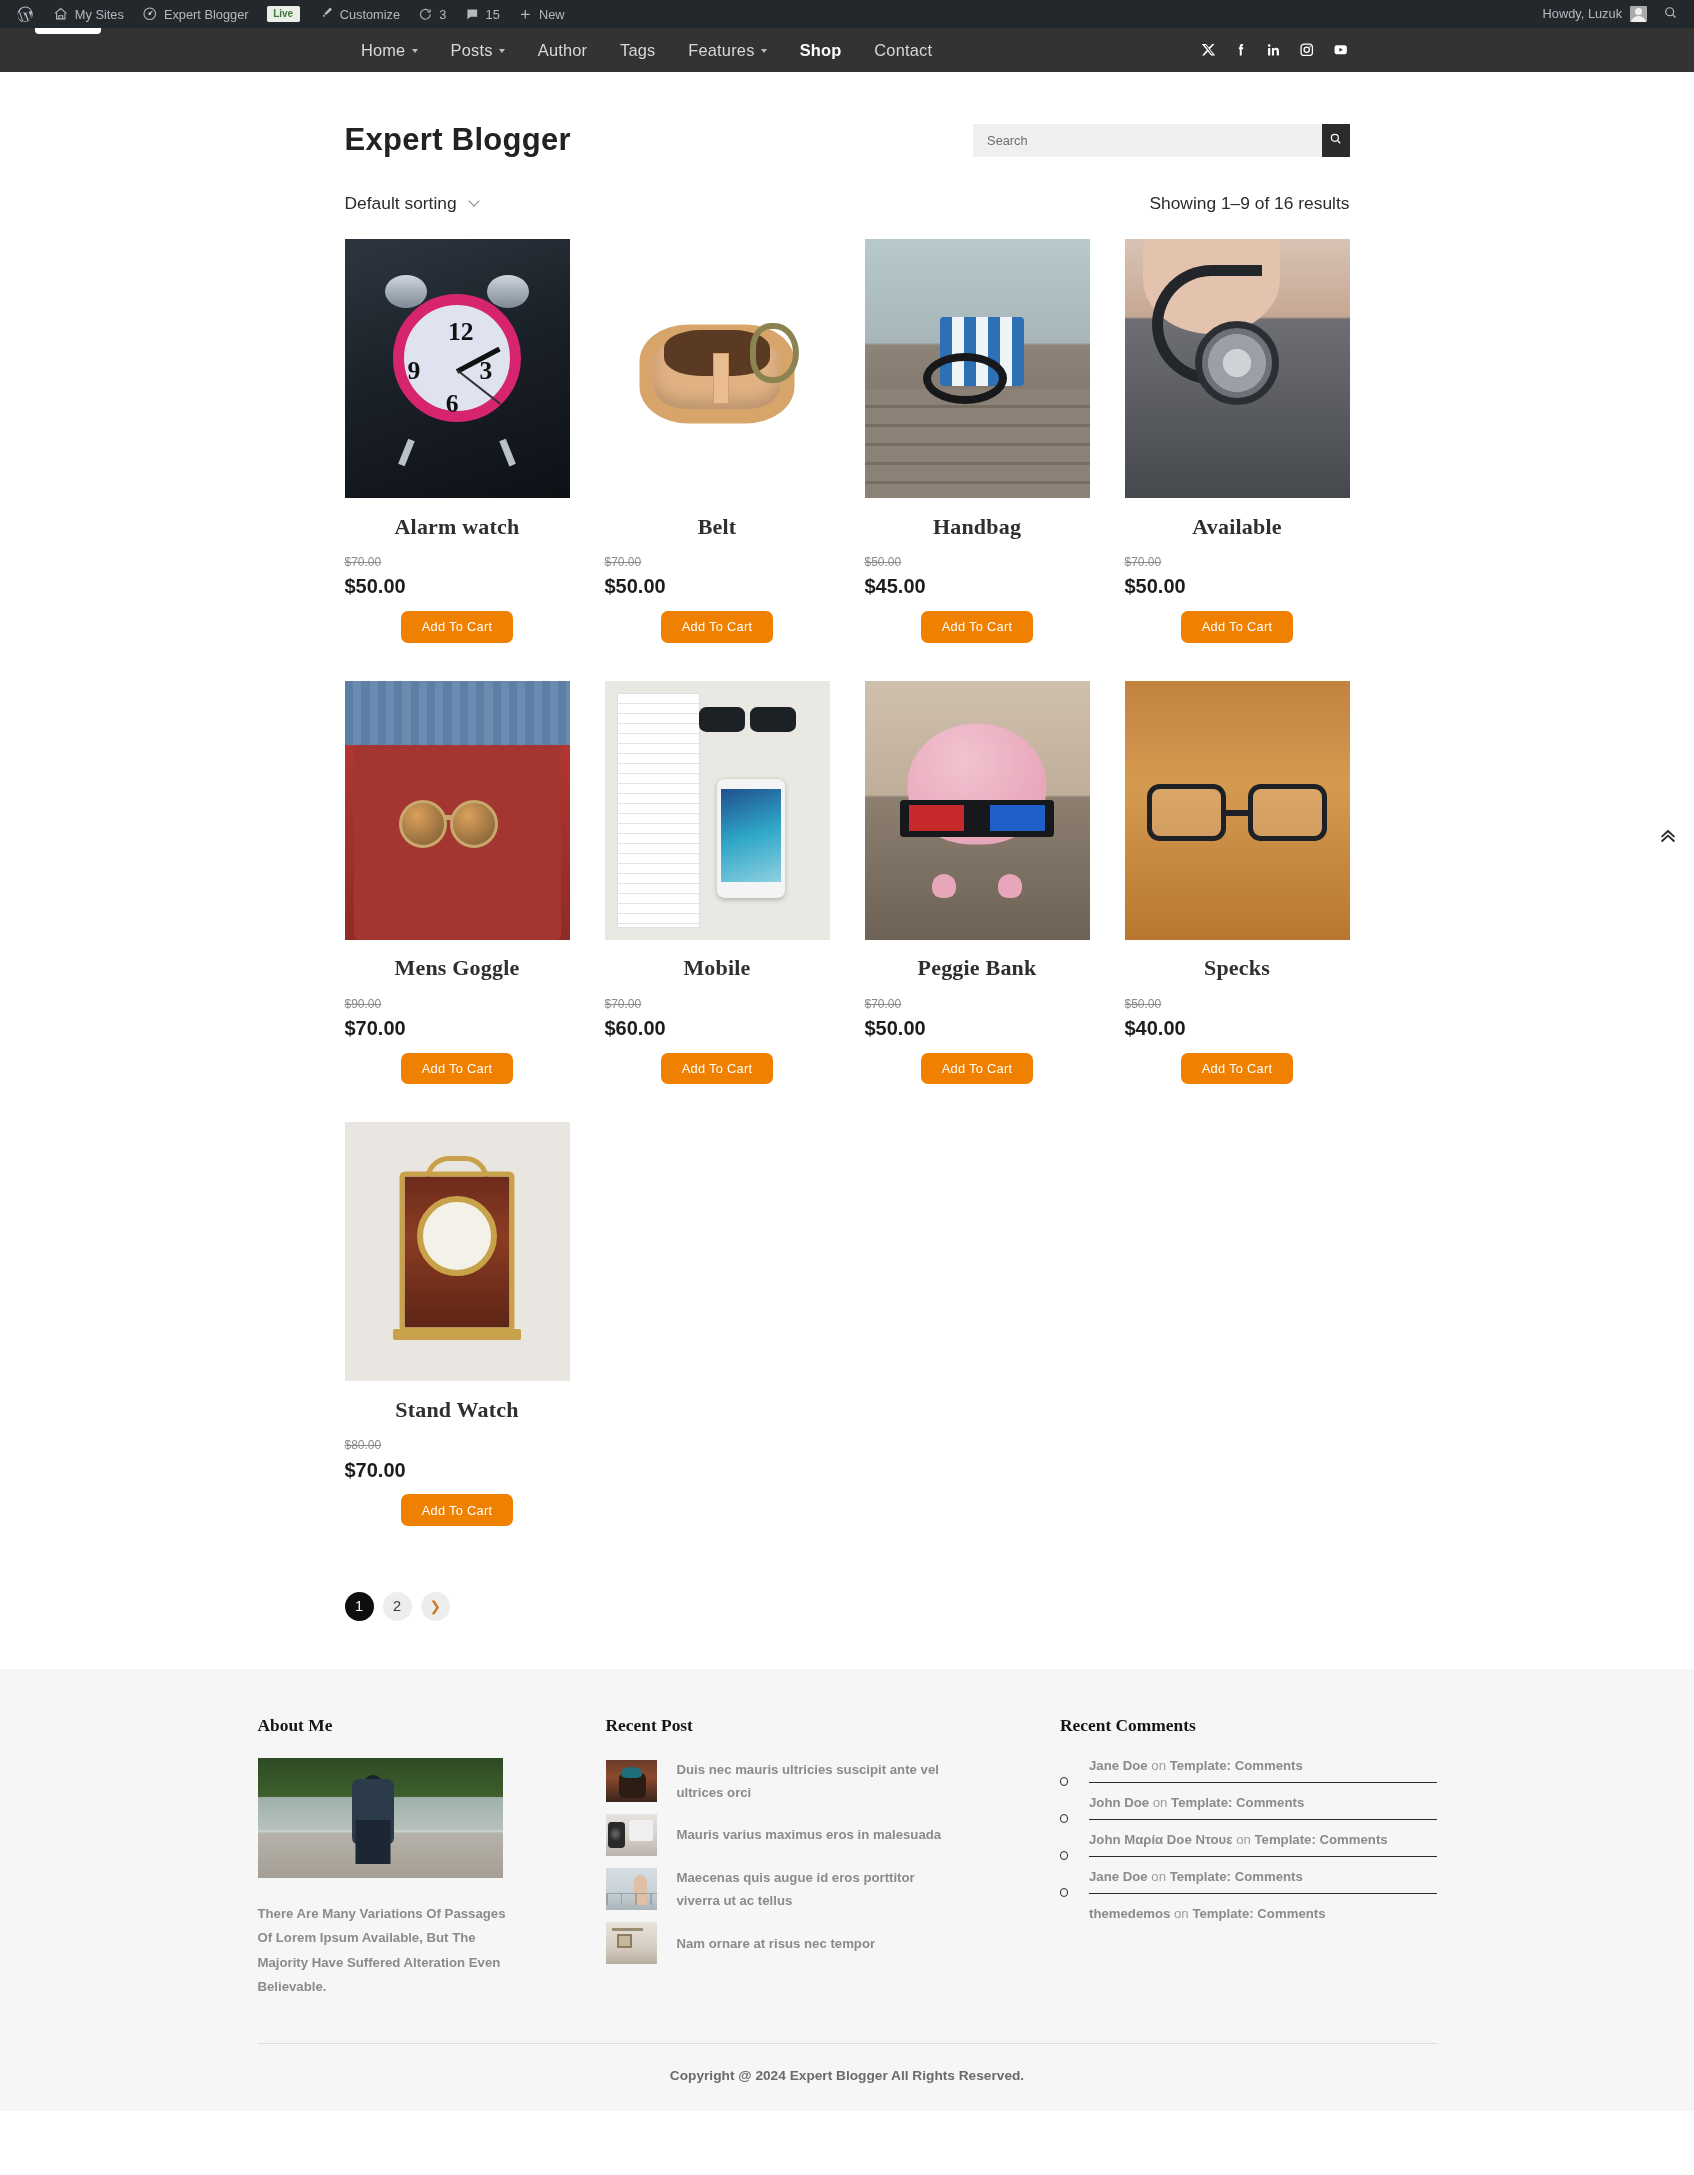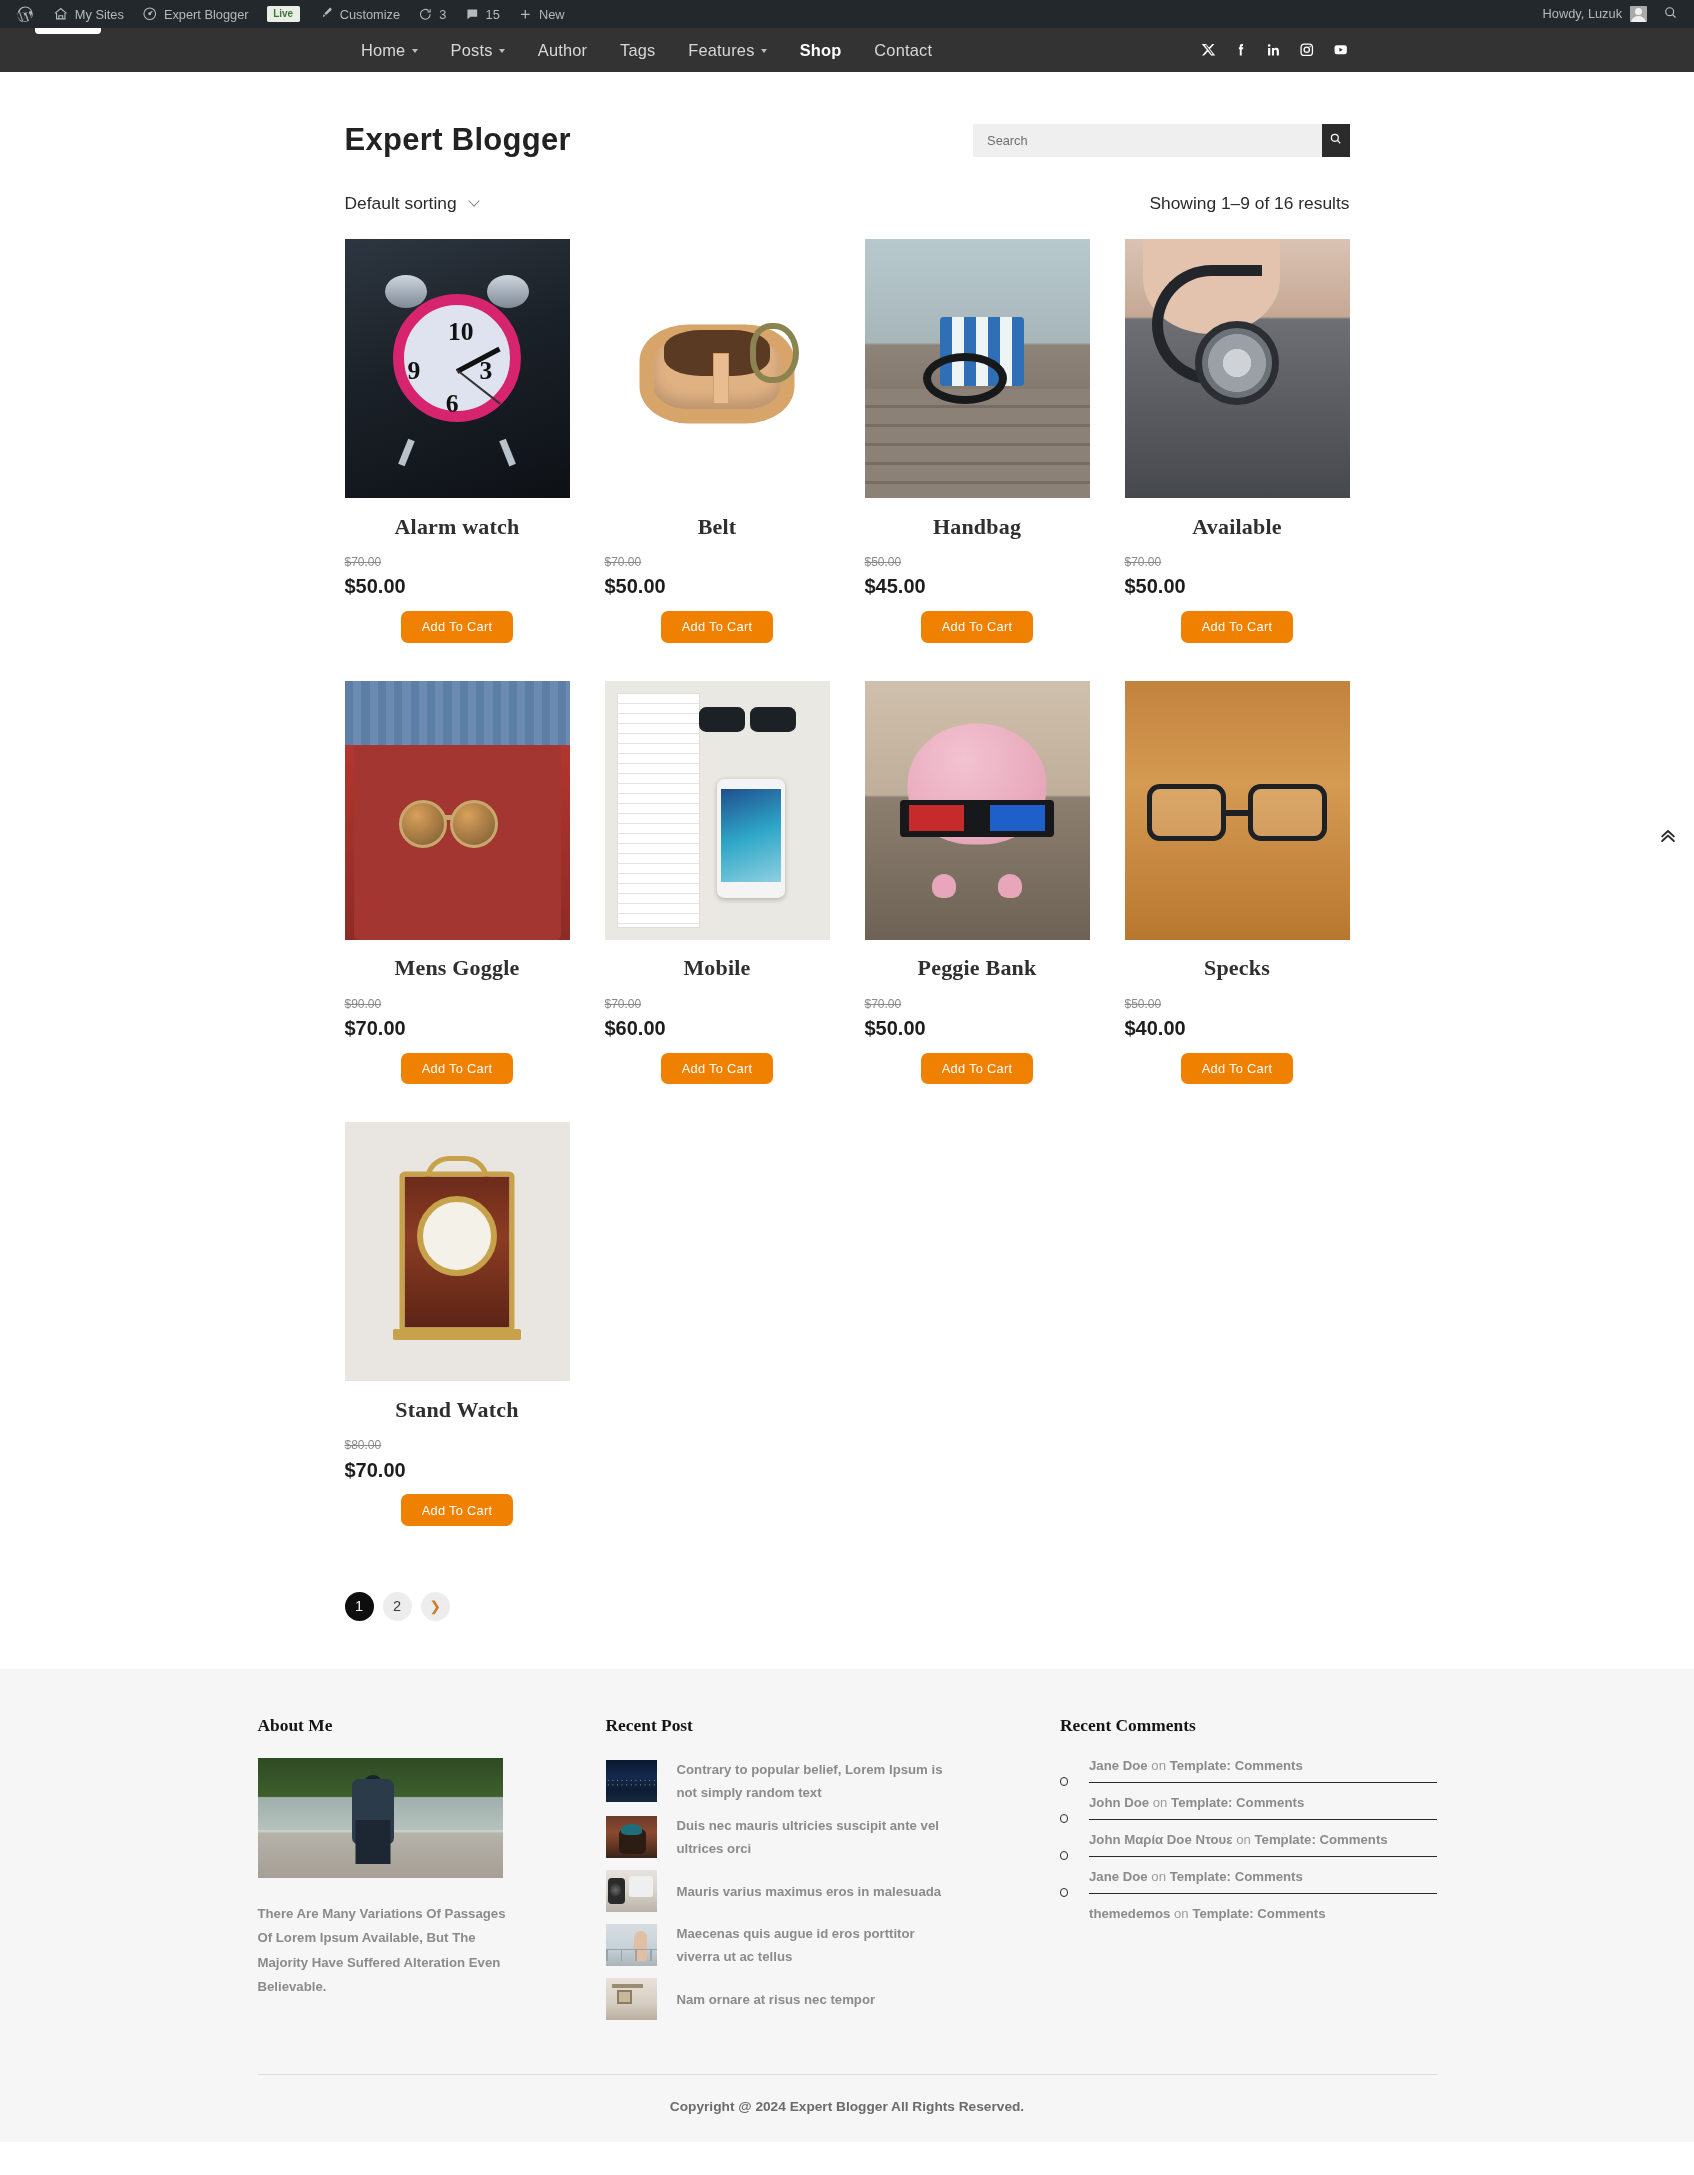--- a/index.html
+++ b/index.html
@@ -482,21 +482,21 @@
   </div>
 
   <div class="products">
 
     <div class="product">
       <div class="p-thumb">
         <div class="art art-alarm">
           <div class="bell" style="left:18%"></div>
             <div class="bell" style="right:18%"></div>
           <div class="clockface"></div>
-          <div class="num" style="left:46%;top:30%">10</div>
+          <div class="num" style="left:46%;top:30%">12</div>
           <div class="num" style="left:28%;top:45%">9</div>
           <div class="num" style="left:60%;top:45%">3</div>
           <div class="num" style="left:45%;top:58%">6</div>
           <div class="hand1"></div>
             <div class="hand2"></div>
           <div class="leg" style="left:28%;transform:rotate(22deg)"></div>
           <div class="leg" style="right:28%;transform:rotate(-22deg)"></div>
         </div>
       </div>
       <div class="p-name">Alarm watch</div>
@@ -675,28 +675,20 @@
               <div class="person"></div>
               <div class="legs"></div>
           </div>
         </div>
         <p class="about-text">There Are Many Variations Of Passages Of Lorem Ipsum Available, But The Majority Have Suffered Alteration Even Believable.</p>
       </section>
 
       <section>
         <div class="w-title">Recent Post</div>
 
-        <div class="rp-item">
-          <div class="rp-thumb">
-            <div class="art art-city" style="width:100%;height:100%">
-                <div class="lights"></div>
-              </div>
-          </div>
-          <div class="rp-title">Contrary to popular belief, Lorem Ipsum is not simply random text</div>
-        </div>
 
         <div class="rp-item">
           <div class="rp-thumb">
             <div class="art art-cafe" style="width:100%;height:100%">
                 <div class="pack"></div>
                 <div class="hat"></div>
               </div>
           </div>
           <div class="rp-title">Duis nec mauris ultricies suscipit ante vel ultrices orci</div>
         </div>

